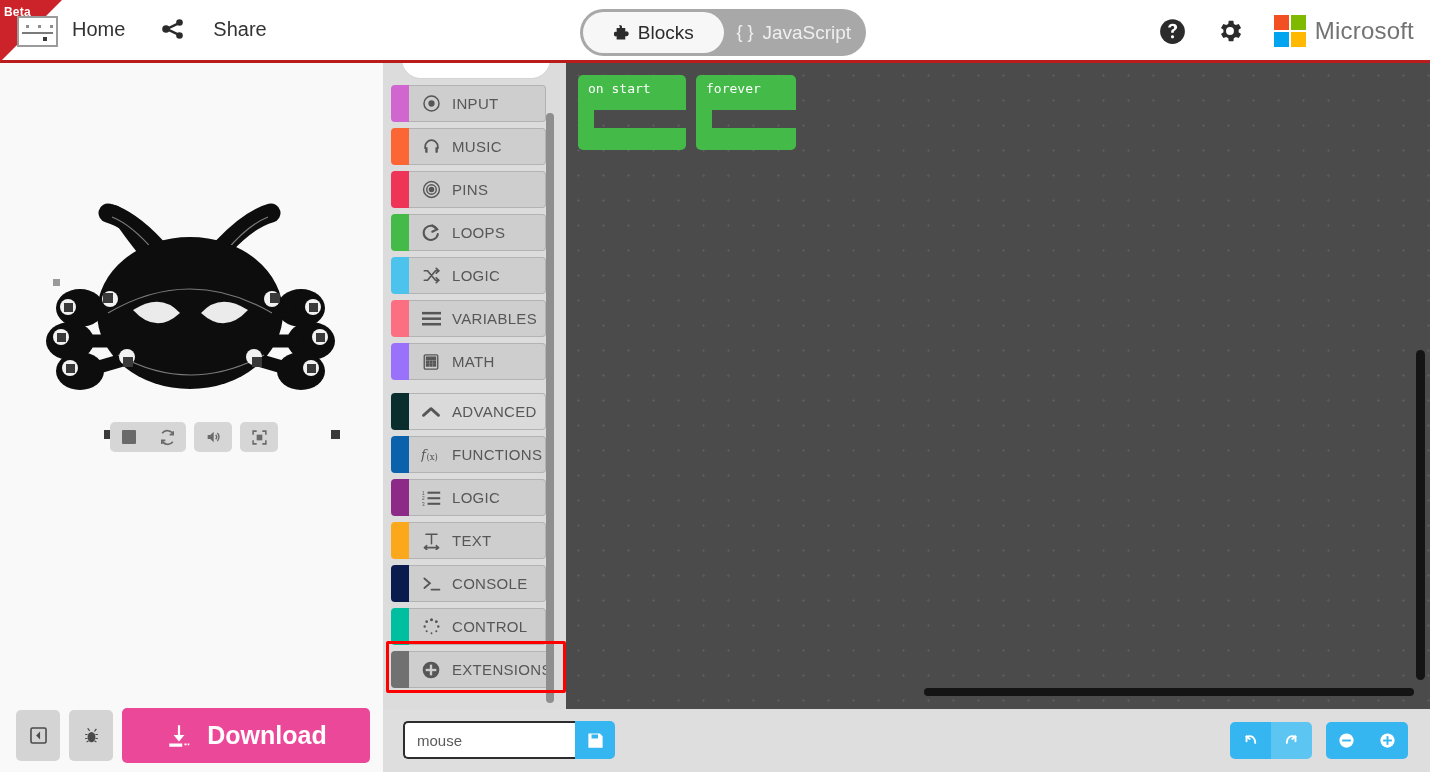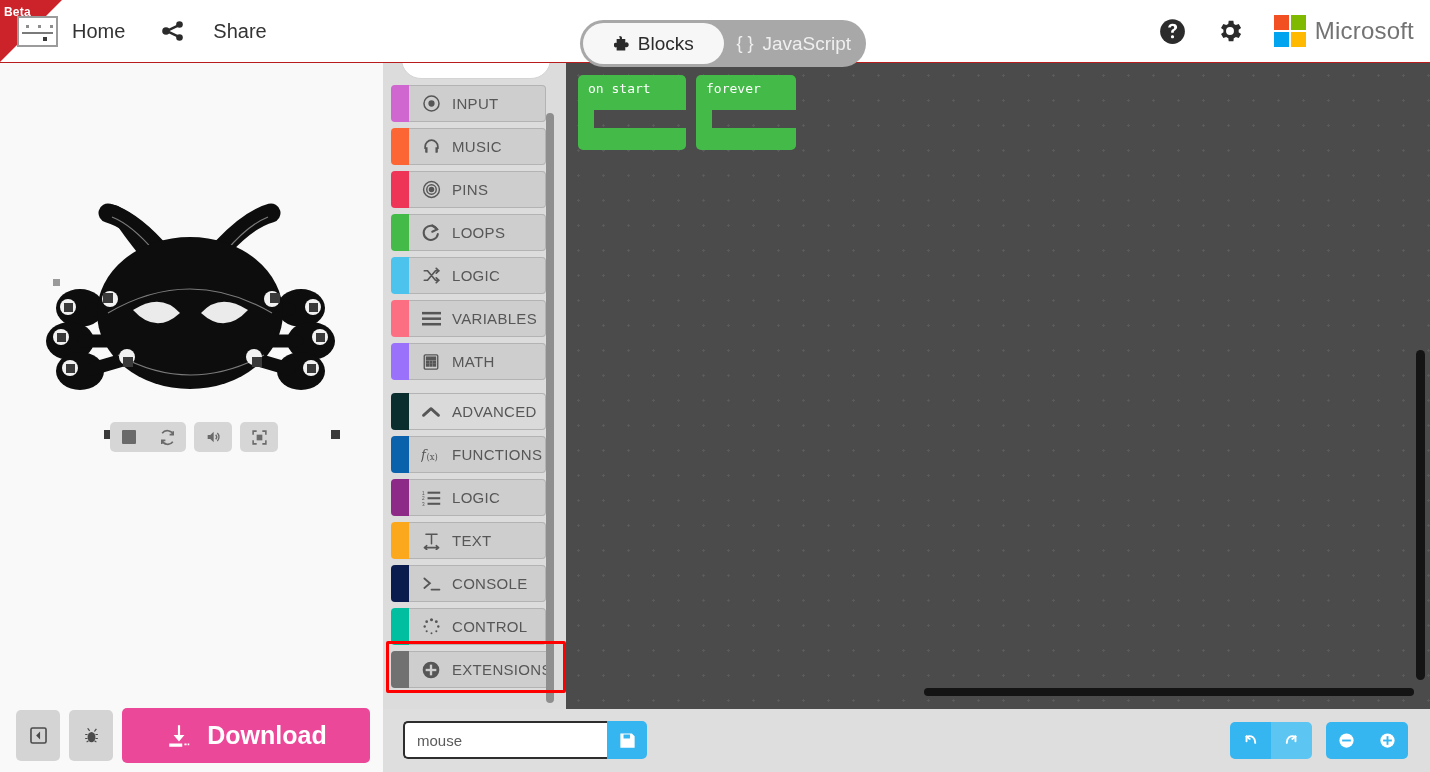--- a/index.html
+++ b/index.html
@@ -8,21 +8,21 @@
     font-family: "Liberation Sans", sans-serif;
     background: #ffffff;
     overflow: hidden;
   }
   #app { position: relative; width: 1430px; height: 772px; }
 
   
   .header {
     position: absolute; top: 0; left: 0; width: 1430px; height: 63px;
     background: #ffffff;
-    border-bottom: 1px solid #b91c1c;
+    border-bottom: 3px solid #b91c1c;
     display: flex; align-items: flex-end;
     z-index: 30;
   }
   .beta-ribbon {
     position: absolute; top: 0; left: 0; width: 62px; height: 62px;
     overflow: hidden; pointer-events: none; z-index: 5;
   }
   .beta-ribbon::before {
     content: ""; position: absolute; top: 0; left: 0;
     border-top: 62px solid #cc2229;
@@ -48,21 +48,21 @@
 
   .hdr-item {
     display: flex; align-items: center; gap: 28px;
     height: 62px; padding: 0 18px; cursor: pointer;
     color: #333; font-size: 20px;
   }
   .hdr-item:first-of-type { margin-left: 76px; }
   .hdr-icon { display: flex; align-items: center; justify-content: center; }
 
   .tabs {
-    position: absolute; left: 580px; top: 20px;
+    position: absolute; left: 580px; top: 9px;
     width: 286px; height: 47px;
     background: #a8a8a8; border-radius: 24px;
     display: flex; align-items: center; padding: 3px;
   }
   .tab {
     height: 41px; border-radius: 21px; display: flex; align-items: center;
     justify-content: center; gap: 9px; cursor: pointer; font-size: 19px;
   }
   .tab.blocks { width: 143px; background: #f7f7f7; color: #2b2b2b; }
   .tab.js { width: 140px; background: transparent; color: #efefef; }
@@ -178,21 +178,21 @@
     background: #141414; border-radius: 5px;
   }
 
   
   .bottom-bar {
     position: absolute; left: 383px; top: 709px; width: 1047px; height: 63px;
     background: #dedede;
   }
   .proj-wrap { position: absolute; left: 20px; top: 12px; display: flex; }
   .proj-input {
-    width: 204px; height: 38px; border: 2px solid #2d2d2d; border-right: none;
+    width: 172px; height: 38px; border: 2px solid #2d2d2d; border-right: none;
     border-radius: 5px 0 0 5px; background: #fff; font-size: 15px;
     color: #5b5b5b; padding: 0 12px; font-family: "Liberation Sans", sans-serif;
     outline: none;
   }
   .save-btn {
     width: 40px; height: 38px; background: #36b6f0; border-radius: 0 5px 5px 0;
     display: flex; align-items: center; justify-content: center; cursor: pointer; color: #fff;
   }
   .br-ctrls { position: absolute; right: 22px; top: 13px; display: flex; gap: 14px; }
   .pill { display: flex; border-radius: 5px; overflow: hidden; }

